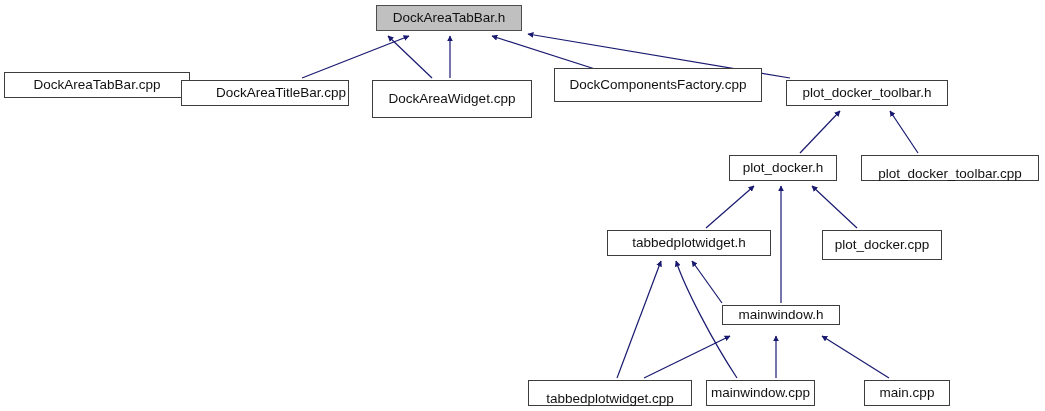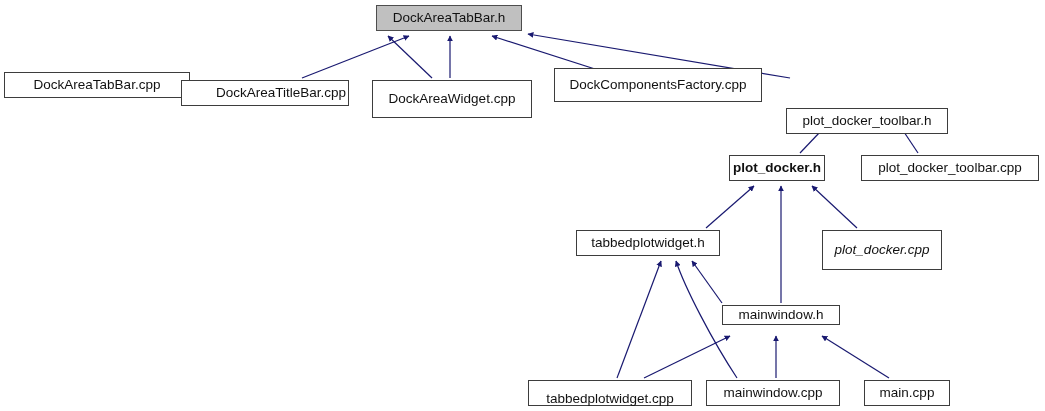--- a/index.html
+++ b/index.html
@@ -86,41 +86,41 @@
       </div>
       <div class="node" style="left: 181px; top: 80px; width: 168px; height: 26px; justify-content: flex-end;">
         <span class="node-label">DockAreaTitleBar.cpp</span>
       </div>
       <div class="node" style="left: 372px; top: 80px; width: 160px; height: 38px;">
         <span class="node-label">DockAreaWidget.cpp</span>
       </div>
       <div class="node" style="left: 554px; top: 68px; width: 208px; height: 34px;">
         <span class="node-label">DockComponentsFactory.cpp</span>
       </div>
-      <div class="node" style="left: 786px; top: 80px; width: 162px; height: 26px; margin-top: 28px;">
+      <div class="node" style="left: 786px; top: 80px; width: 162px; height: 26px;">
         <span class="node-label">plot_docker_toolbar.h</span>
       </div>
-      <div class="node" style="left: 729px; top: 155px; width: 96px; height: 26px; font-weight: bold;">
+      <div class="node" style="left: 729px; top: 155px; width: 108px; height: 26px;">
         <span class="node-label">plot_docker.h</span>
       </div>
-      <div class="node" style="left: 861px; top: 155px; width: 178px; height: 26px;">
+      <div class="node" style="left: 861px; top: 155px; width: 178px; height: 26px; align-items: flex-end;">
         <span class="node-label">plot_docker_toolbar.cpp</span>
       </div>
-      <div class="node" style="left: 576px; top: 230px; width: 144px; height: 26px;">
+      <div class="node" style="left: 607px; top: 230px; width: 164px; height: 26px;">
         <span class="node-label">tabbedplotwidget.h</span>
       </div>
-      <div class="node" style="left: 822px; top: 230px; width: 120px; height: 40px; font-style: italic;">
+      <div class="node" style="left: 822px; top: 230px; width: 120px; height: 30px;">
         <span class="node-label">plot_docker.cpp</span>
       </div>
       <div class="node" style="left: 722px; top: 305px; width: 118px; height: 20px;">
         <span class="node-label">mainwindow.h</span>
       </div>
       <div class="node" style="left: 528px; top: 380px; width: 164px; height: 26px; align-items: flex-end;">
         <span class="node-label">tabbedplotwidget.cpp</span>
       </div>
-      <div class="node" style="left: 706px; top: 380px; width: 134px; height: 26px;">
+      <div class="node" style="left: 706px; top: 380px; width: 109px; height: 26px;">
         <span class="node-label">mainwindow.cpp</span>
       </div>
       <div class="node" style="left: 864px; top: 380px; width: 86px; height: 26px;">
         <span class="node-label">main.cpp</span>
       </div>
     </div>
 </div>
 
 </body></html>

